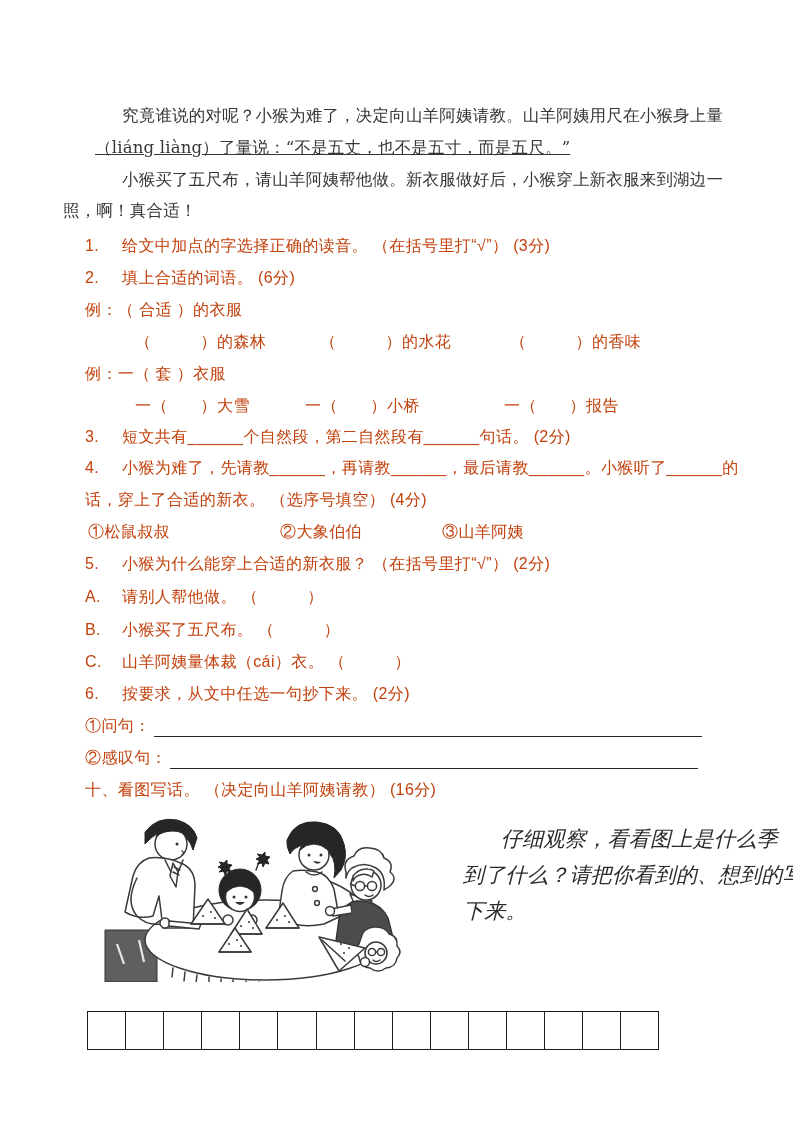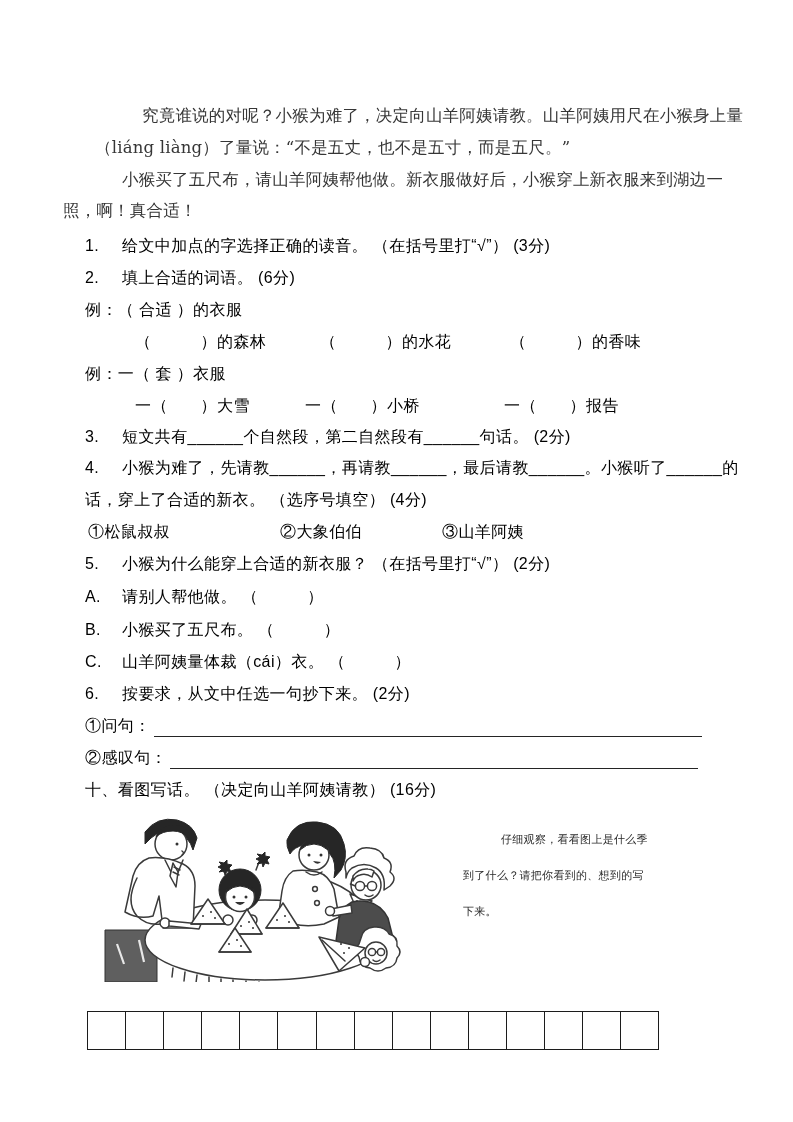--- a/index.html
+++ b/index.html
@@ -10,26 +10,26 @@
     overflow:hidden;
     color:#2d2d2d;
     font-family:"Liberation Sans",sans-serif;
   }
   .abs{position:absolute;white-space:nowrap;}
   
   .kai{
     font-family:"DejaVu Serif","Liberation Serif",serif;
     font-size:16.5px;letter-spacing:0.2px;color:#363636;
   }
-  .pass1{left:122px;top:105px;margin-left:20px;}
-  .pass2{left:95px;top:137px;}
+  .pass1{left:122px;top:105px;}
+  .pass2{left:95px;top:137px;text-decoration:underline;}
   .pass3{left:122px;top:169px;}
   .pass4{left:63px;top:200px;font-family:Liberation Mono, monospace;}
   
-  .q{font-size:16px;letter-spacing:0.4px;color:#000000;}
+  .q{font-size:16px;letter-spacing:0.4px;color:#c2410c;}
   .qrow{left:85px;}
   .num{display:inline-block;width:37px;}
   .lnum{display:inline-block;width:37px;}
   .y-q1{top:236px}.y-q2{top:268px}.y-ex1{top:300px}
   .y-row1{top:332px}.y-ex2{top:364px}.y-row2{top:396px}
   .y-q3{top:427px}.y-q4a{top:458px}.y-q4b{top:490px}
   .y-ch{top:522px}.y-q5{top:554px}
   .y-oa{top:587px}.y-ob{top:620px}.y-oc{top:652px}
   .y-q6{top:684px}.y-b1{top:716px}.y-b2{top:748px}.y-h10{top:780px}
   .x-r1a{left:135px}.x-r1b{left:320px}.x-r1c{left:510px}
@@ -38,21 +38,21 @@
   .wline{
     display:inline-block;height:18px;margin-left:3px;
     border-bottom:1.7px solid #242424;vertical-align:bottom;
   }
   .wline1{width:548px;}
   .wline2{width:528px;}
   
   .illus{left:103px;top:810px;width:302px;height:172px;}
   .prompt{
     left:463px;top:821px;width:268px;
-    font-size:11px;letter-spacing:0.3px;color:#2a2a2a;
+    font-size:21px;letter-spacing:0.3px;color:#2a2a2a;font-style:italic;
   }
   .prompt .pline{height:36px;line-height:36px;white-space:nowrap;}
   .prompt .indent{padding-left:38px;}
   
   .grid{
     left:87px;top:1011px;display:flex;
     border:1.7px solid #1c1c1c;background:#fff;
   }
   .grid-cell{
     width:37.1px;height:37px;

